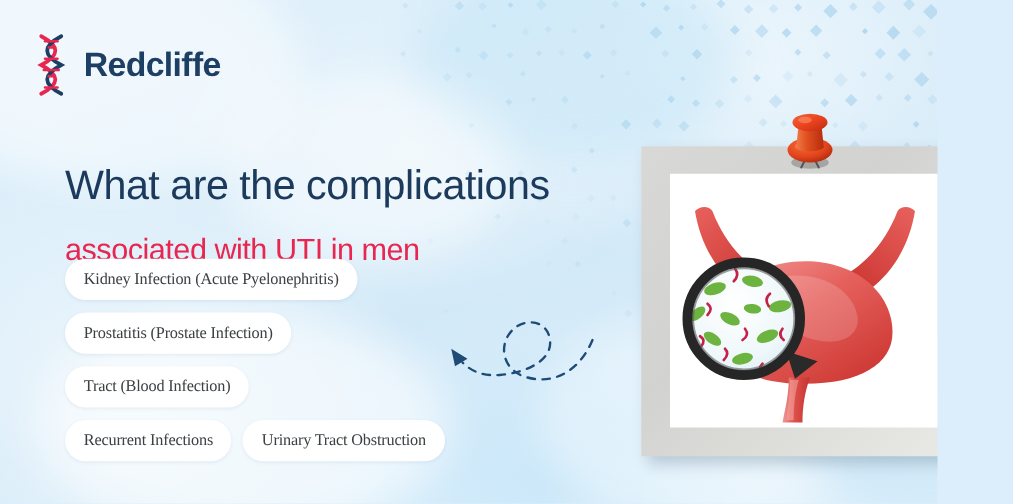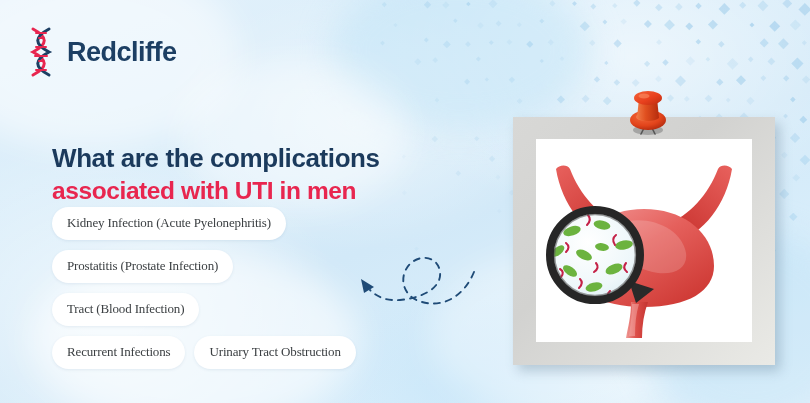--- a/index.html
+++ b/index.html
@@ -8,21 +8,21 @@
   body {
     font-family:"Liberation Sans", sans-serif;
     overflow:hidden;
     position:relative;
     background:#dceefb;
   }
 
   
   #canvas {
     position:relative;
-    width:810px; height:403px;
+    width:750px; height:403px;
     overflow:hidden;
     background:
       radial-gradient(ellipse 420px 260px at 78% 14%, rgba(255,255,255,.55) 0%, rgba(255,255,255,0) 62%),
       radial-gradient(ellipse 380px 300px at 14% 78%, rgba(255,255,255,.62) 0%, rgba(255,255,255,0) 60%),
       radial-gradient(ellipse 300px 200px at 44% 30%, rgba(255,255,255,.45) 0%, rgba(255,255,255,0) 65%),
       radial-gradient(ellipse 260px 190px at 58% 96%, rgba(190,226,248,.55) 0%, rgba(190,226,248,0) 60%),
       linear-gradient(160deg,#e3f1fb 0%,#dbeefa 28%,#d2e9f8 55%,#d9eefb 78%,#e7f4fc 100%);
   }
 
   
@@ -50,26 +50,26 @@
     color:#1d3f63;
   }
   #logo .word-labs {
     display:block; font-size:27px; font-weight:700; letter-spacing:-.4px;
     color:#e8264f; margin-top:-1px;
   }
 
   
   #headline { position:absolute; left:52px; top:129px; width:400px; }
   #headline .line1 {
-    font-size:26px; font-weight:700; color:#1b3a5c;
-    letter-spacing:-.4px; line-height:1.18; white-space:nowrap;margin-top:14px;
+    font-size:33px; font-weight:400; color:#1b3a5c;
+    letter-spacing:-.4px; line-height:1.18; white-space:nowrap;
   }
   #headline .line2 {
-    font-size:24.5px; font-weight:700; color:#e8264f;
-    letter-spacing:-.4px; line-height:1.18; margin-top:3px; white-space:nowrap;
+    font-size:24.5px; font-weight:400; color:#e8264f;
+    letter-spacing:-.4px; line-height:1.18; margin-top:19px; white-space:nowrap;
   }
 
   
   #pill-list { position:absolute; left:52px; top:207px; width:420px; }
   .pill-row { display:flex; gap:9px; margin-bottom:10px;font-family:Liberation Serif, serif; }
   .pill {
     display:inline-block;
     background:#ffffff;
     color:#3c4043;
     font-size:13px;

